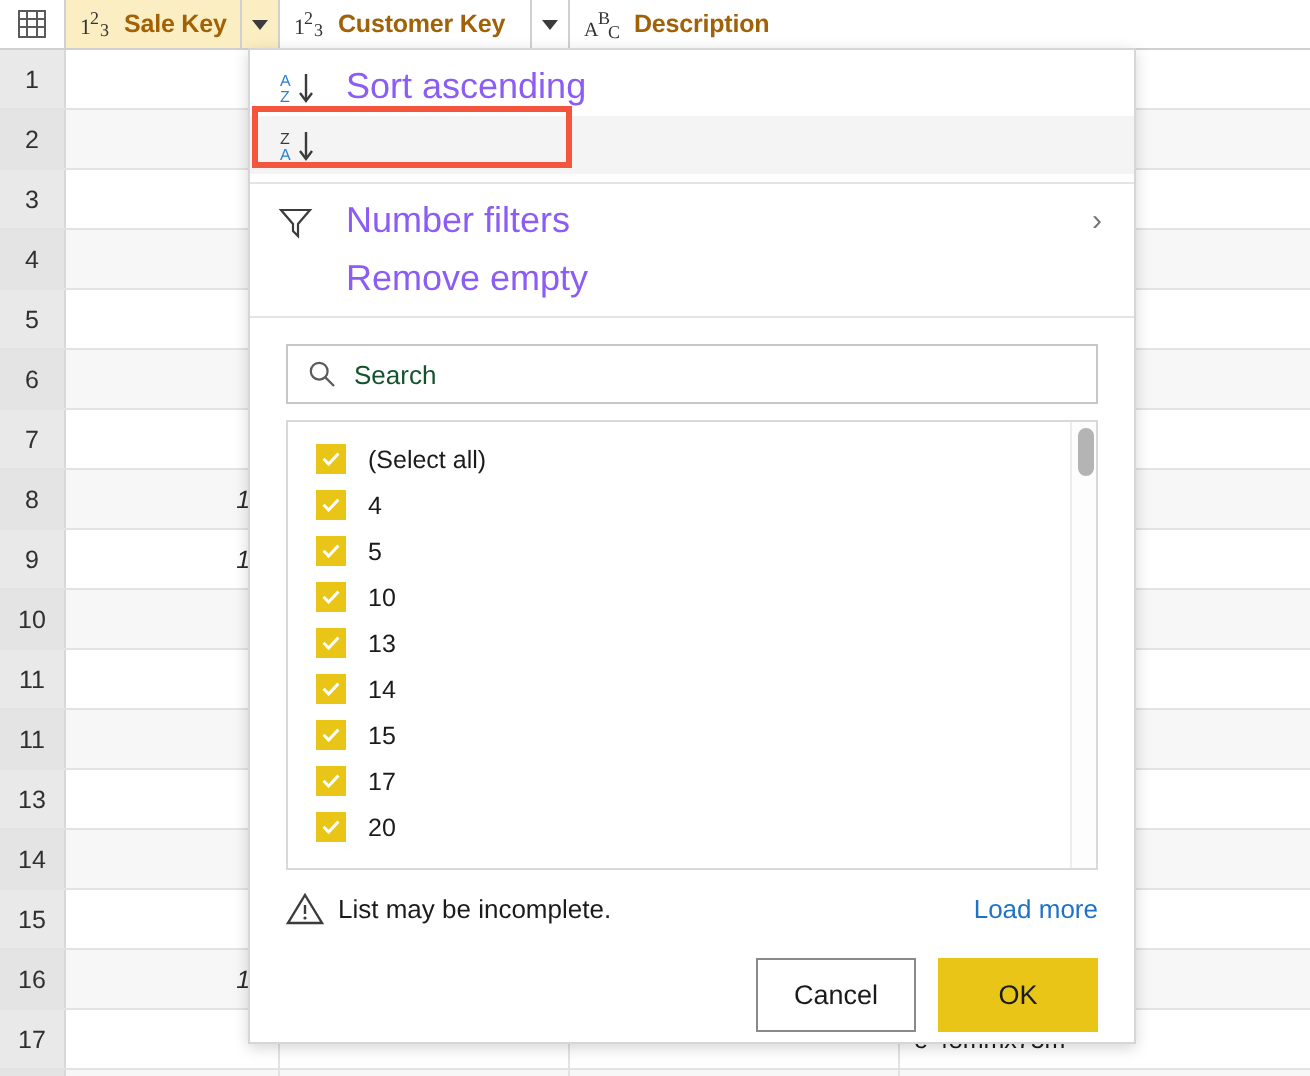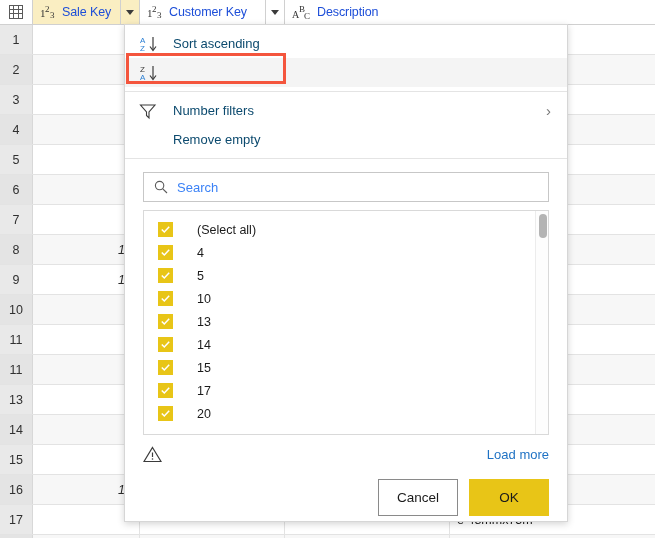--- a/index.html
+++ b/index.html
@@ -42,22 +42,22 @@
     padding: 0 4px 0 7px;
     height: 100%;
     background: #ffffff;
     gap: 5px;
     position: relative;
     white-space: nowrap;
   }
   .hdr-cell.highlight { background: #faeec2; }
   .hdr-label {
     font-size: 12.5px;
-    font-weight: normal;
-    color: #1d4ed8;
+    font-weight: bold;
+    color: #a16207;
     letter-spacing: -0.1px;
   }
   .type-icon {
     display: inline-flex;
     align-items: center;
     justify-content: center;
     flex: 0 0 auto;
   }
   .type-icon svg { display: block; }
 
@@ -164,22 +164,22 @@
   .menu-ico {
     width: 38px;
     flex: 0 0 38px;
     display: flex;
     align-items: center;
     justify-content: flex-start;
     padding-left: 3px;
   }
   .menu-ico svg { display: block; }
   .menu-label {
-    font-size: 13px;
-    color: #0c4a6e;
+    font-size: 18px;
+    color: #8b5cf6;
   }
   .submenu-arrow {
     margin-left: auto;
     margin-right: 16px;
     color: #777;
     font-size: 15px;
     line-height: 1;
   }
 
   
@@ -207,39 +207,39 @@
     border: 1px solid #c7c7c7;
     display: flex;
     align-items: center;
     padding-left: 10px;
     gap: 9px;
     background: #fff;
   }
   .search-box svg { display: block; flex: 0 0 auto; }
   .search-text {
     font-size: 13px;
-    color: #3b82f6;
+    color: #14532d;
   }
 
   
   .list-wrap {
     margin: 8px 18px 0 18px;
     border: 1px solid #d9d9d9;
     height: 225px;
     position: relative;
     overflow: hidden;
     background: #fff;
   }
   .list-inner { padding: 7px 0 0 0; }
   .list-item {
     display: flex;
     align-items: center;
     height: 23px;
     padding-left: 14px;
-    gap: 24px;
+    gap: 11px;
     cursor: default;
   }
   .cbx {
     width: 15px; height: 15px;
     flex: 0 0 15px;
     background: #e8c517;
     display: flex;
     align-items: center;
     justify-content: center;
   }
@@ -637,20 +637,21 @@
   </div>
 
   <div class="incomplete-row">
     <span class="warn-ico">
       <svg width="19" height="17" viewBox="0 0 19 17">
         <path d="M9.5 1.5 L18 15.5 L1 15.5 Z" fill="none" stroke="#3b3b3b" stroke-width="1.2"></path>
         <line x1="9.5" y1="6.5" x2="9.5" y2="11" stroke="#3b3b3b" stroke-width="1.2"></line>
         <circle cx="9.5" cy="13" r="0.8" fill="#3b3b3b"></circle>
       </svg>
     </span>
+    <span class="incomplete-text">List may be incomplete.</span>
     <span class="load-more">Load more</span>
   </div>
 
   <div class="btn-row">
     <div class="btn btn-cancel">Cancel</div>
     <div class="btn btn-ok">OK</div>
   </div>
 
 </div>
 

